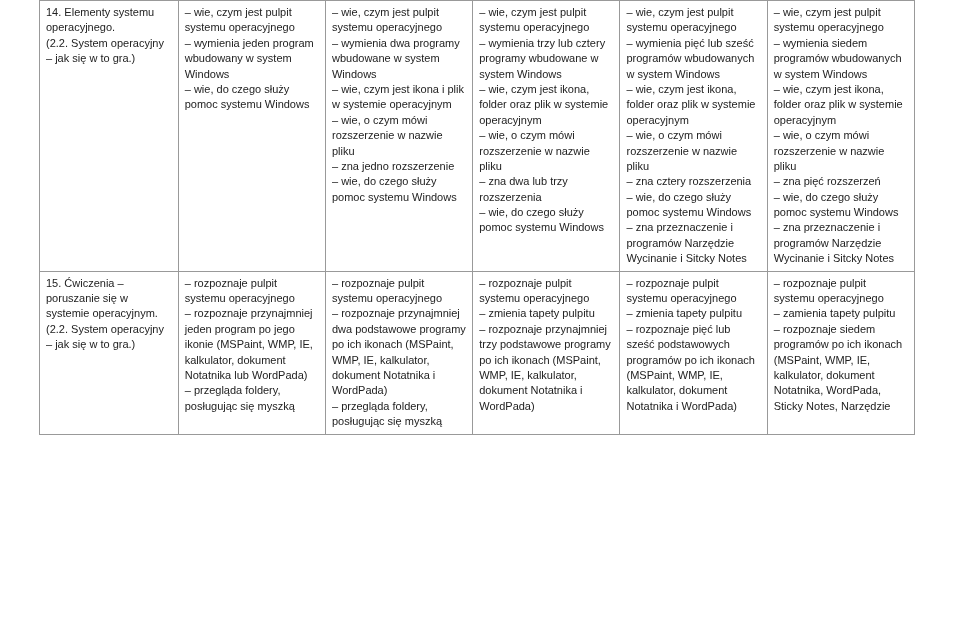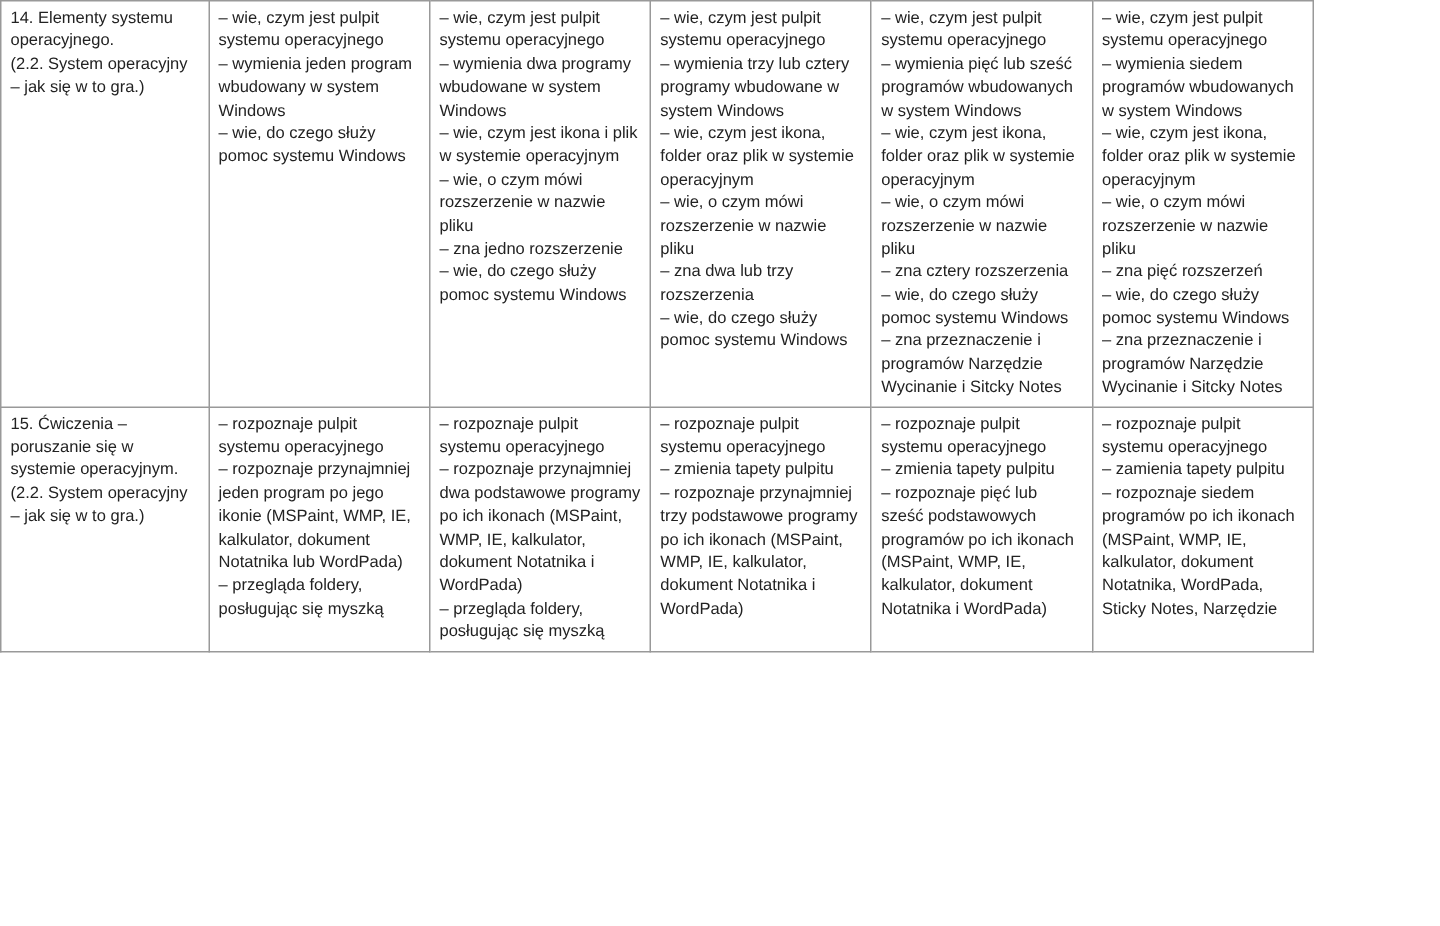--- a/index.html
+++ b/index.html
@@ -6,20 +6,21 @@
     body {
       font-family: Arial, sans-serif;
       font-size: 11px;
       background: #fff;
       color: #222;
     }
     .table-wrapper {
       width: 876px;
       min-height: 617px;
       overflow: auto;
+      margin-left: 39px;
     }
     table {
       width: 100%;
       border-collapse: collapse;
       table-layout: fixed;
     }
     td {
       border: 1px solid #999;
       vertical-align: top;
       padding: 4px 6px;

